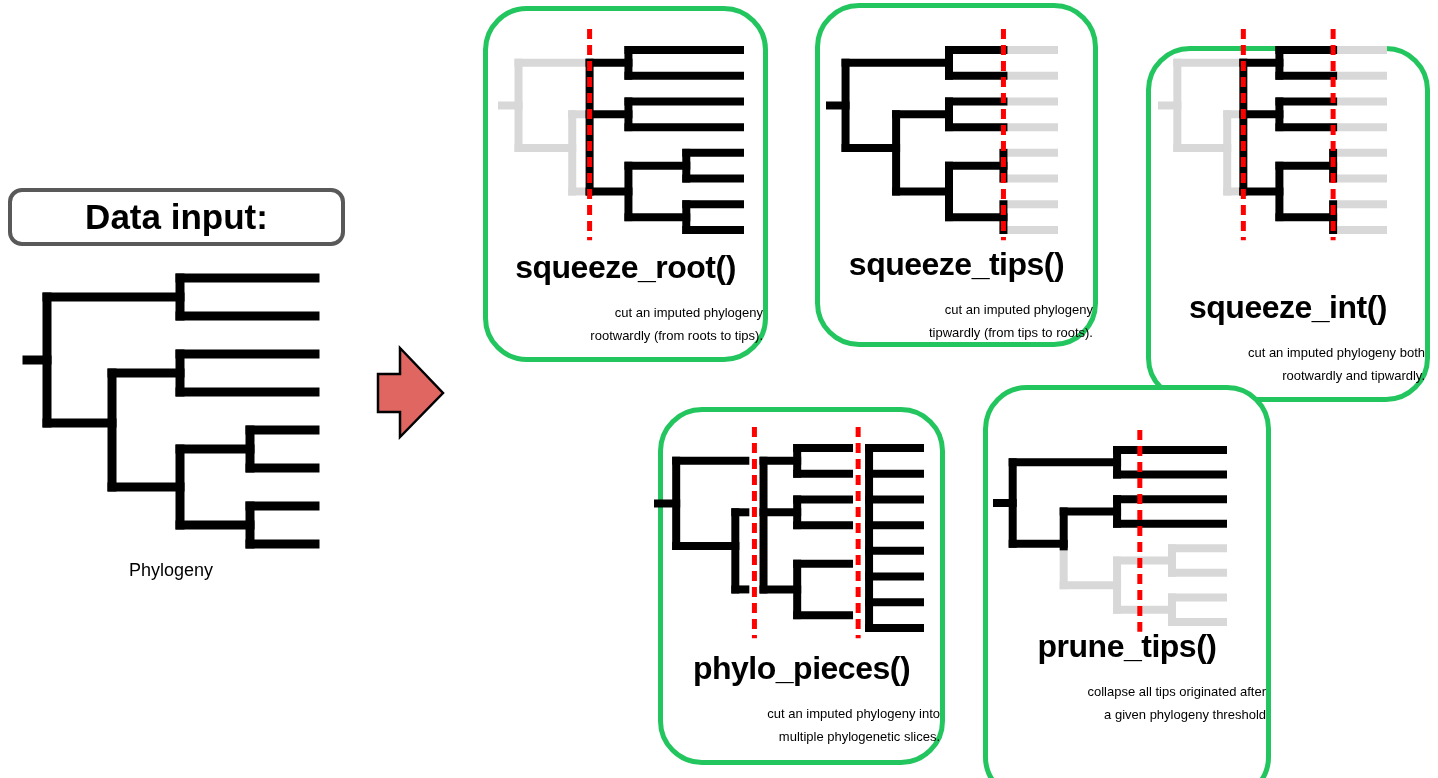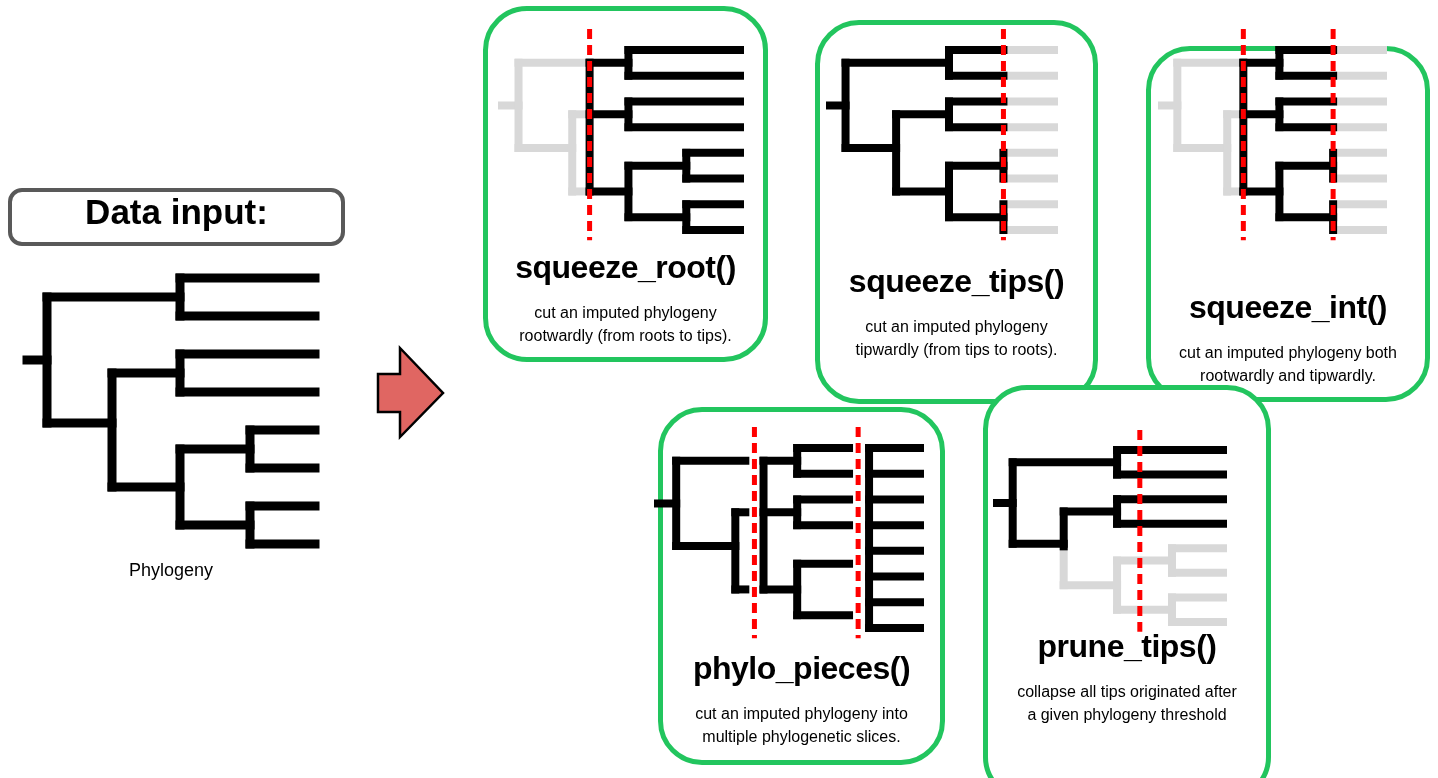--- a/index.html
+++ b/index.html
@@ -16,20 +16,21 @@
   
   .input-label-box {
     position: absolute;
     left: 8px; top: 188px;
     width: 337px; height: 58px;
     box-sizing: border-box;
     border: 4px solid #595959;
     border-radius: 14px;
     background: #ffffff;
     display: flex;
+    align-items: center;
     justify-content: center;
     font-size: 35px;
     font-weight: bold;
   }
 
   
   .phylo-label {
     position: absolute;
     left: 27px; top: 560px;
     width: 288px;
@@ -39,38 +40,38 @@
 
   
   .card {
     position: absolute;
     box-sizing: border-box;
     border: 5px solid #22c55e;
     border-radius: 44px;
     background: #ffffff;
   }
   .card-squeeze-root { left: 483px;  top: 6px;   width: 285px; height: 356px; }
-  .card-squeeze-tips { left: 815px;  top: 20px;   width: 283px; height: 384px; }
+  .card-squeeze-tips { left: 815px;  top: 3px;   width: 283px; height: 344px; }
   .card-squeeze-int  { left: 1146px; top: 6px;   width: 284px; height: 356px; margin-top: 40px; }
   .card-phylo-pieces { left: 652px;  top: 407px; width: 287px; height: 358px; margin-left: 6px; }
   .card-prune-tips   { left: 983px;  top: 385px; width: 288px; height: 416px; }
 
   .card-title {
     position: absolute;
     left: 0; right: 0; top: 238px;
     text-align: center;
     font-size: 32px;
     font-weight: bold;
     letter-spacing: -0.5px;
   }
   .card-caption {
     position: absolute;
     left: 0; right: 0; top: 290px;
-    text-align: center;
-    font-size: 16px;
+    text-align: right;
+    font-size: 13px;
     line-height: 23px;
   }
 
   
   svg.diagram, svg.arrow-svg { position: absolute; overflow: visible; }
   svg.arrow-svg { left: 370px; top: 340px; width: 80px; height: 105px; }
 </style>
 </head>
 <body>
 

